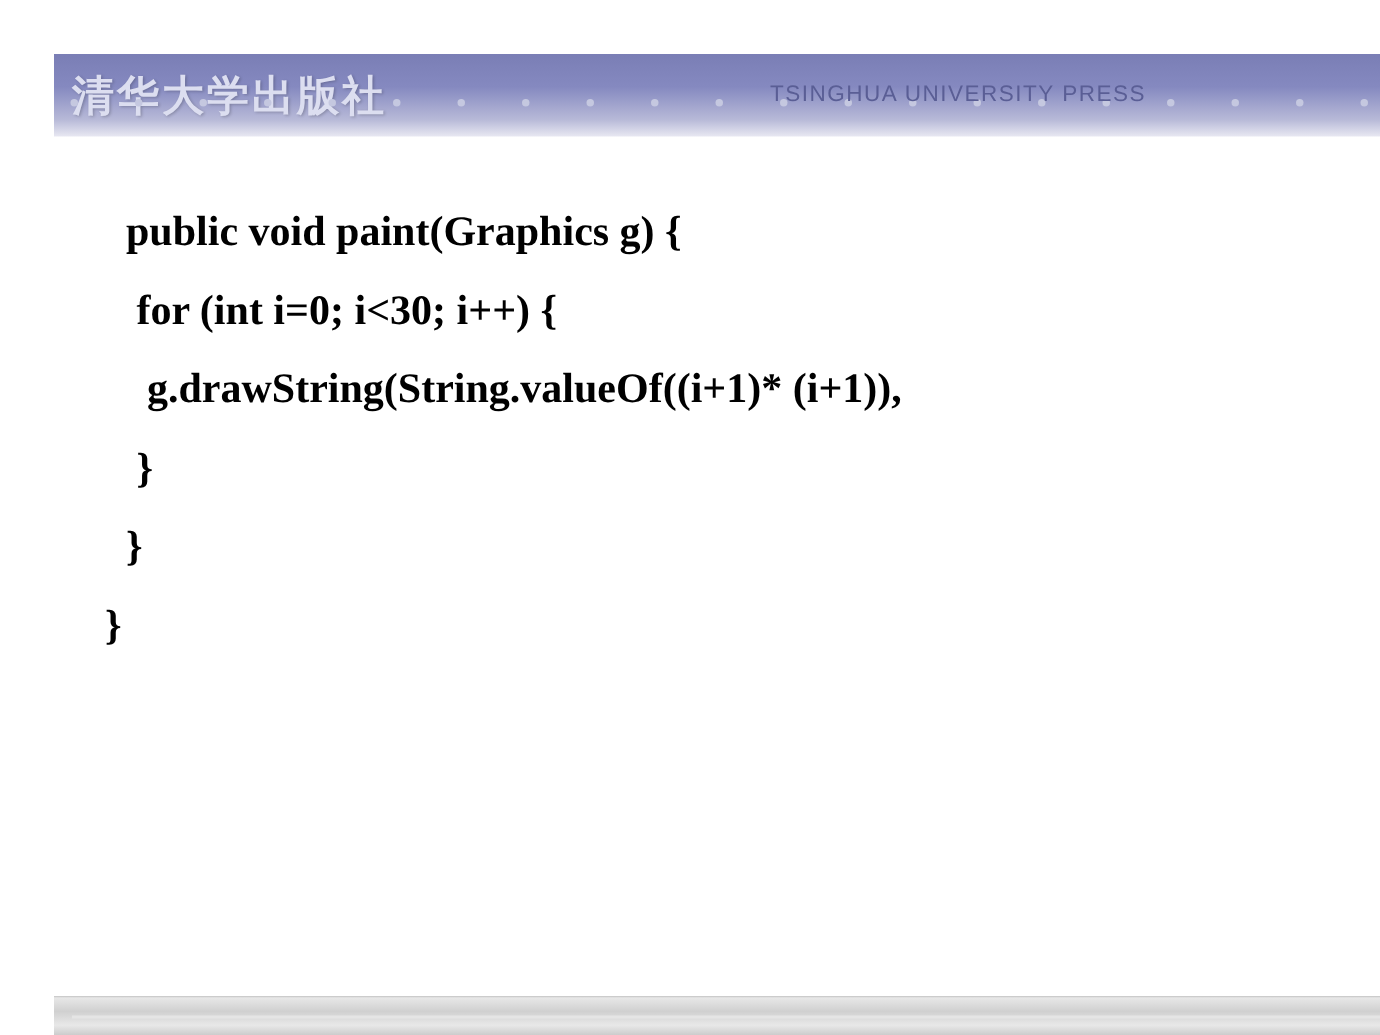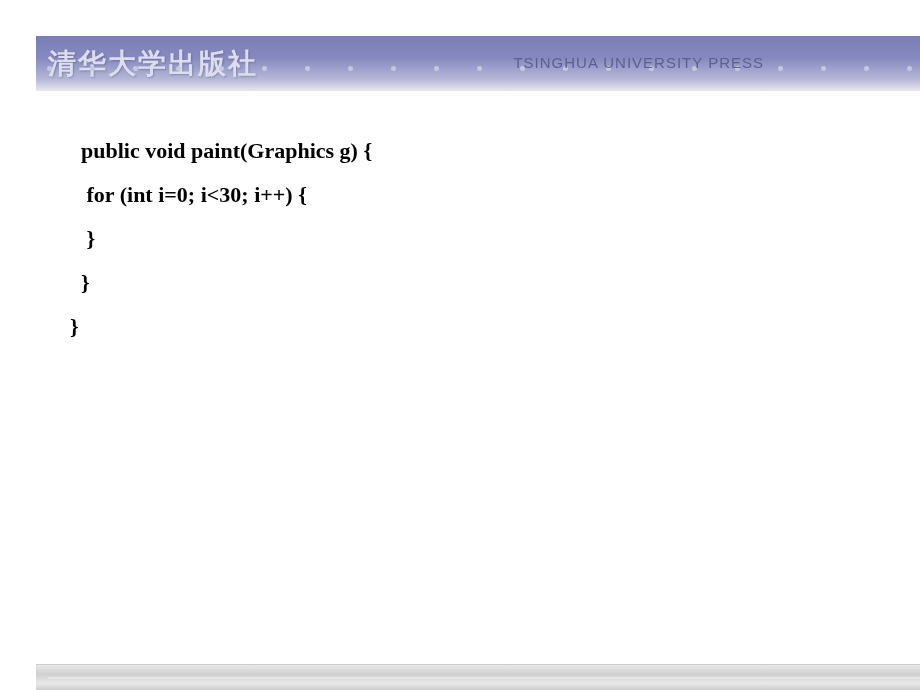--- a/index.html
+++ b/index.html
@@ -52,21 +52,21 @@
       font-family: Arial, sans-serif;
       font-size: 15px;
       color: #5a5e95;
       letter-spacing: 1px;
     }
     .content {
       padding: 20px 20px 0 22px;
     }
     .code-line {
       font-family: "Times New Roman", serif;
-      font-size: 22px;
+      font-size: 28px;
       font-weight: bold;
       color: #000000;
       line-height: 1.45;
       white-space: pre;
     }
     .footer {
       position: absolute;
       bottom: 0;
       left: 0;
       width: 100%;
@@ -123,20 +123,21 @@
       <div class="dot"></div>
       <div class="dot"></div>
   </div>
   <div class="logo-text">清华大学出版社</div>
   <div class="header-subtitle">TSINGHUA UNIVERSITY PRESS</div>
 </div>
 
 <div class="content">
   <div class="code-line">  public void paint(Graphics g) {</div>
   <div class="code-line">   for (int i=0; i&lt;30; i++) {</div>
+  <div class="code-line">    g.drawString(String.valueOf((i+1)* (i+1)),</div>
   <div class="code-line">   }</div>
   <div class="code-line">  }</div>
   <div class="code-line">}</div>
 </div>
 
 <div class="footer">
   <div class="footer-line"></div>
   <div class="footer-line"></div>
   <div class="footer-line"></div>
   <div class="footer-line"></div>

